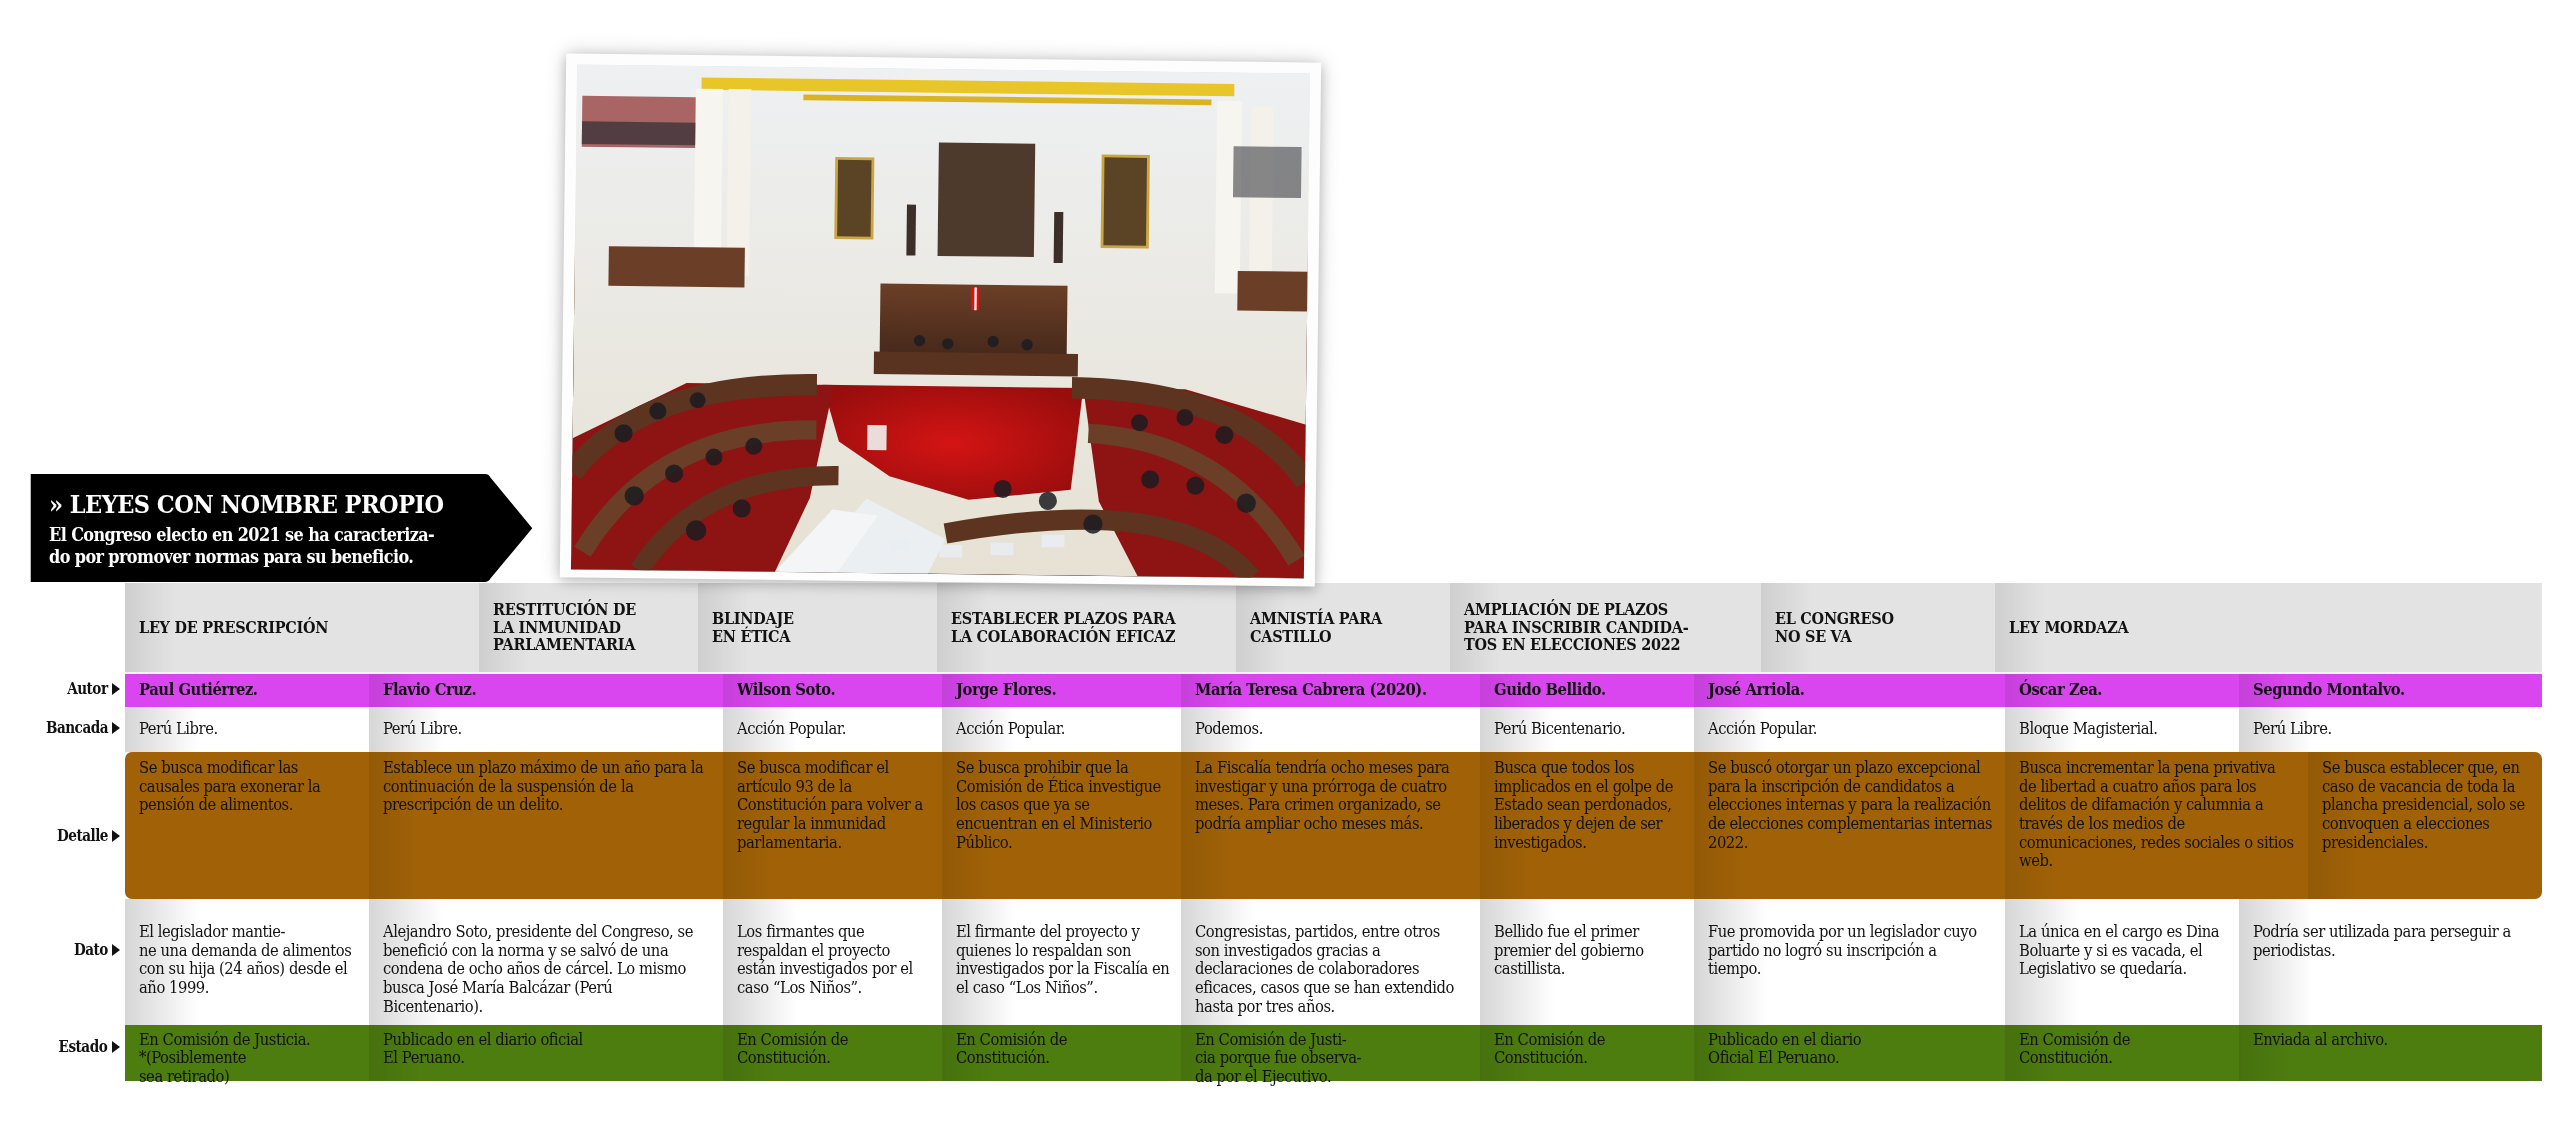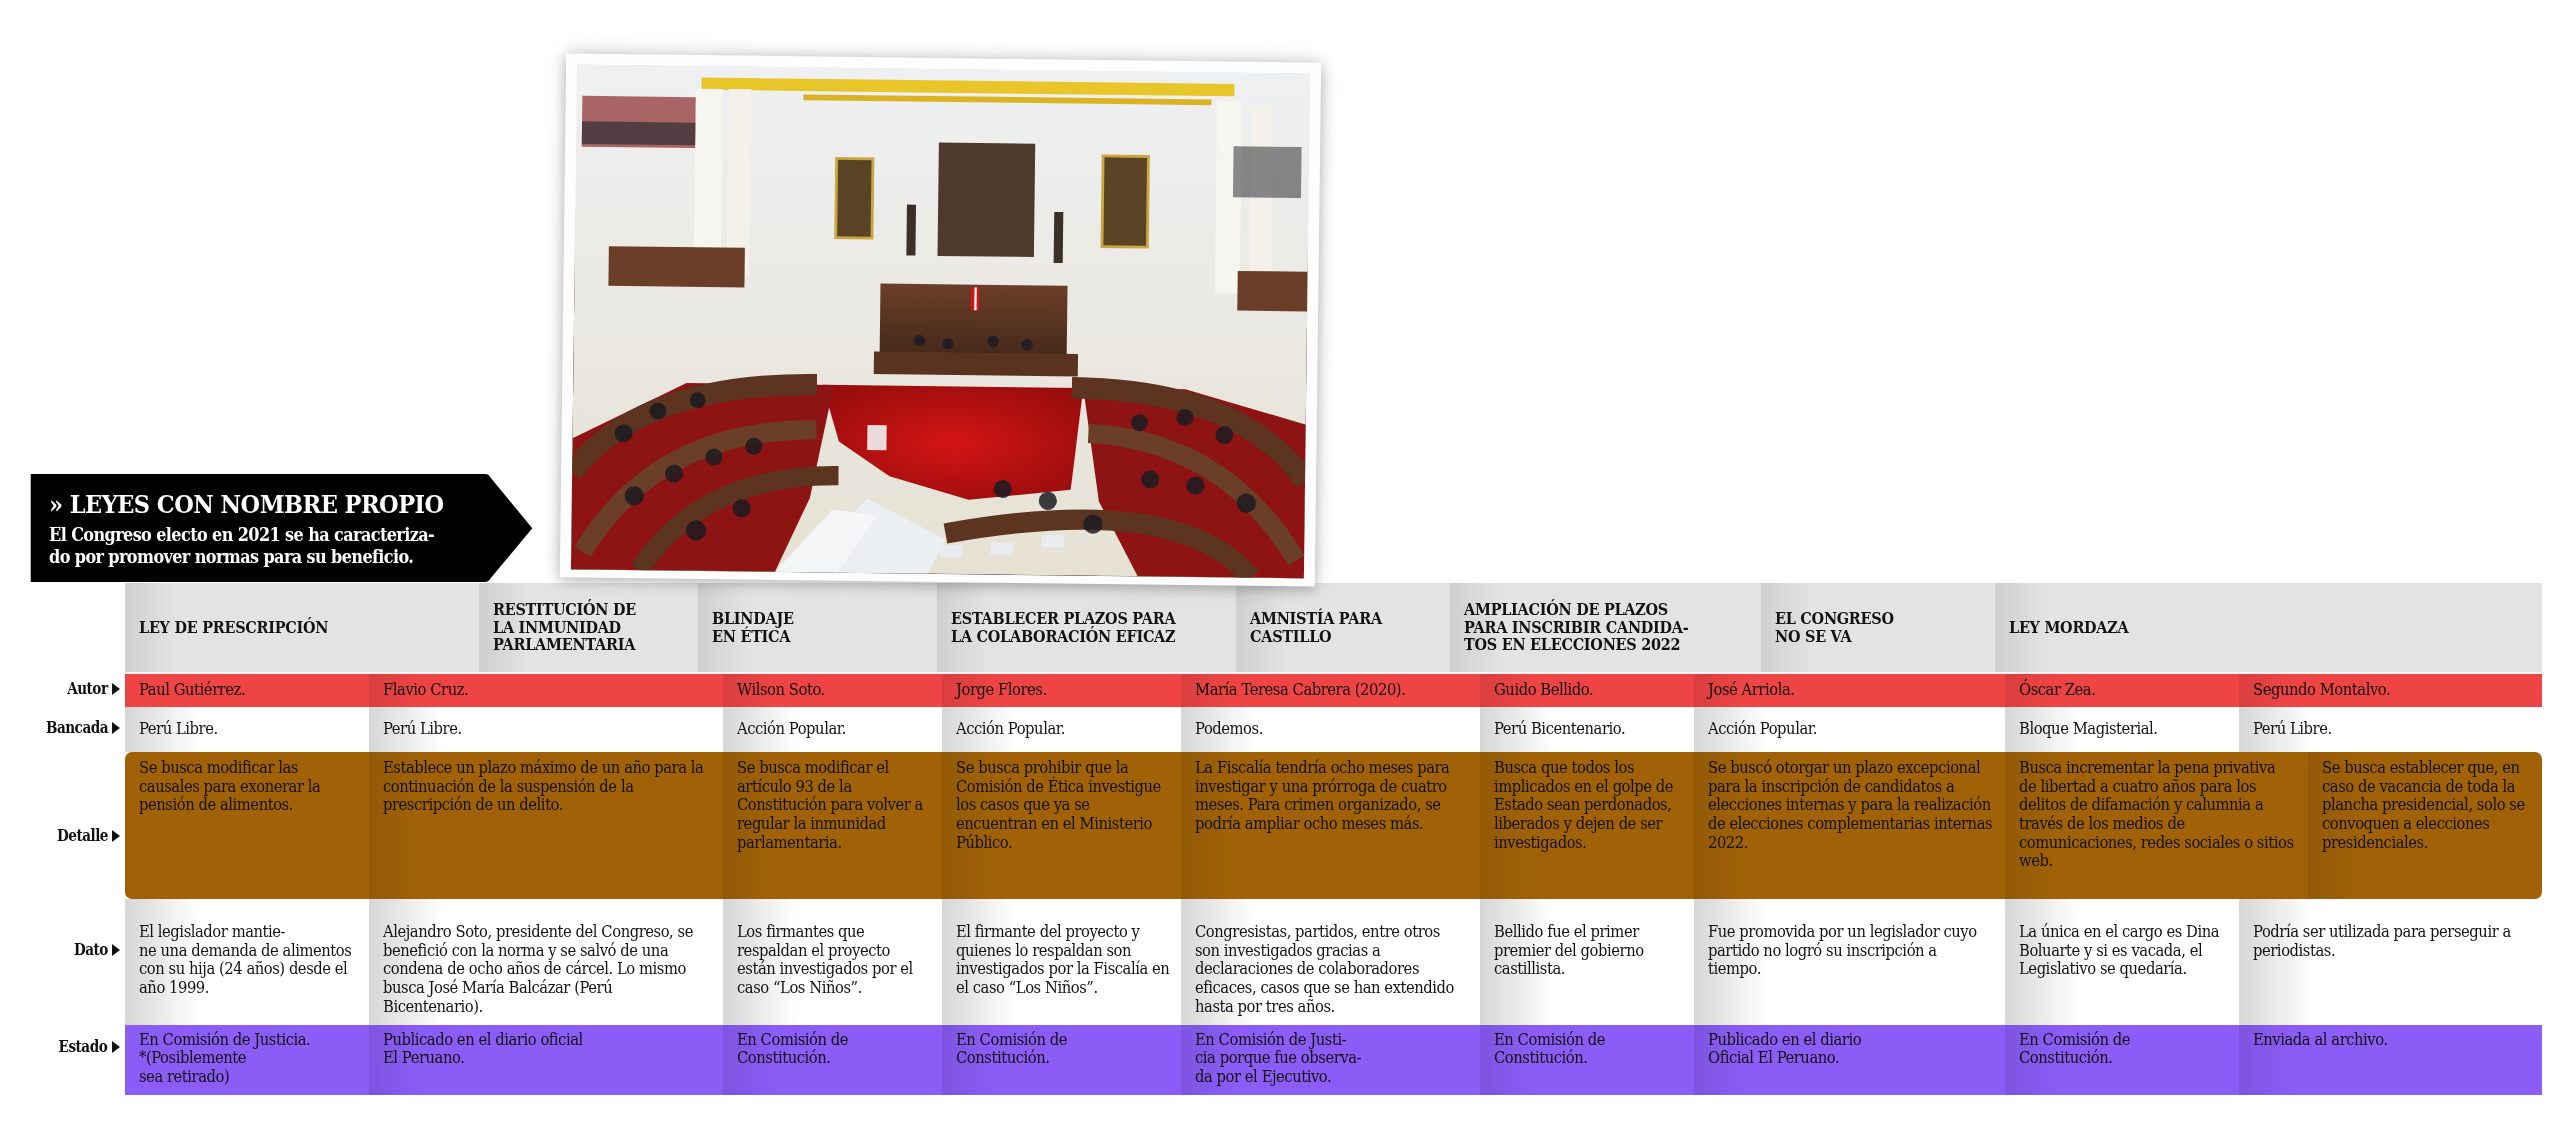--- a/index.html
+++ b/index.html
@@ -50,25 +50,25 @@
     width: 499px;
   }
 
   
   .table {
     position: absolute; left: 125px; top: 583px; width: 2417px;
     z-index: 1;
   }
   .row { display: flex; position: relative; }
   .row.header { height: 89px; background: #e3e3e3; }
-  .row.autor   { height: 33px;  background: #ef4444; border-top: 2.8px solid #f4f4f4; }
+  .row.autor   { height: 33px;  background: #d946ef; border-top: 2.8px solid #f4f4f4; font-weight: bold; }
   .row.bancada { height: 45px;  background: #ffffff; }
   .row.detalle { height: 147px; background: #a16207; border-radius: 7px; }
   .row.dato    { height: 126px; background: #ffffff; }
-  .row.estado  { height: 70px; background: #8b5cf6; }
+  .row.estado  { height: 56px; background: #4d7c0f; }
 
   .cell {
     position: relative; box-sizing: border-box;
     padding: 0 11.3px 0 14px;
     font-family: "DejaVu Serif", serif;
     font-size: 16.4px; line-height: 18.7px;
     letter-spacing: -0.5px;
     color: #121212;
   }
   .cell .txt { display: block; transform: scaleX(0.9); transform-origin: left; width: 111%; }

